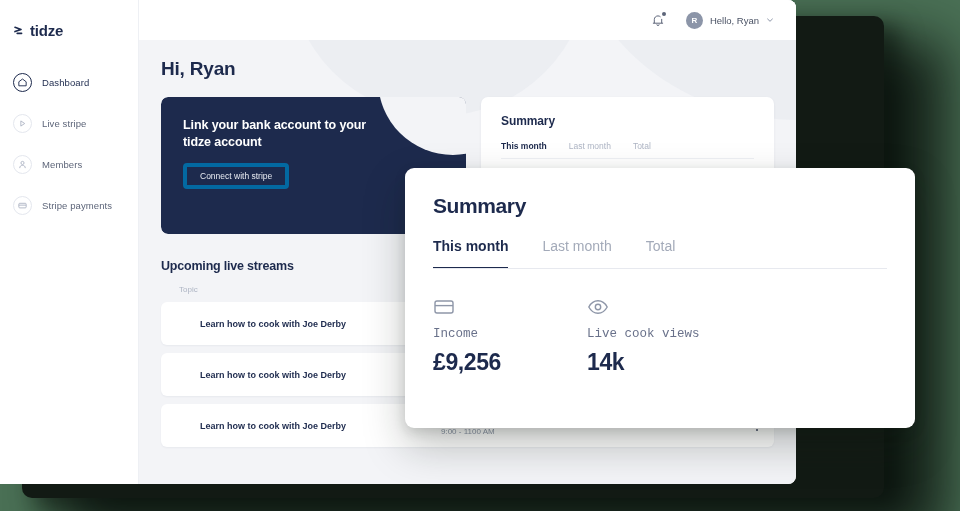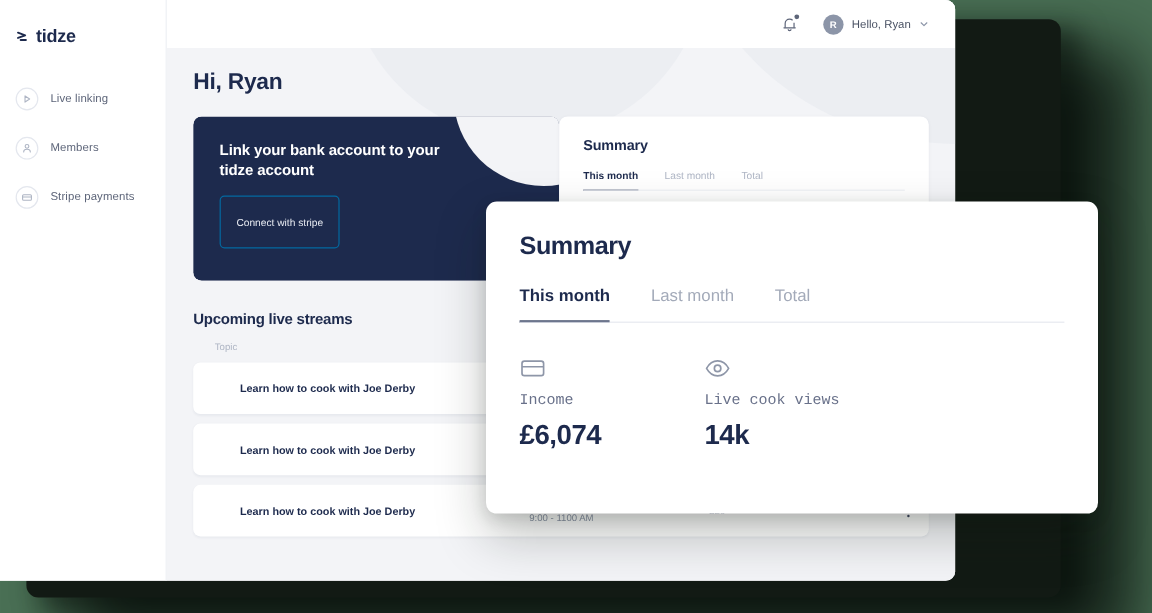--- a/index.html
+++ b/index.html
@@ -70,37 +70,37 @@
   .chev svg { display: block; }
 
   
   .bg-arc { position: absolute; border-radius: 50%; background: #eaecf1; opacity: 0.85; z-index: 0; }
   .arc-a { width: 300px; height: 300px; left: 150px; top: -184px; }
   .arc-b { width: 460px; height: 420px; left: 430px; top: -300px; }
 
   .content { position: relative; z-index: 1; padding: 18px 22px 0 22px; }
   .greeting { font-size: 19px; font-weight: 700; color: #1d2a4d; letter-spacing: -0.2px; margin-bottom: 17px; }
 
-  .cards-row { display: flex; }
+  .cards-row { display: flex; gap: 15px; }
 
   
   .promo-card {
     position: relative; width: 305px; height: 137px; border-radius: 7px;
     overflow: hidden; flex: 0 0 305px;
   }
   .promo-bg { position: absolute; inset: 0; background: #1d2a4d; border-radius: 7px; }
   .promo-notch {
     position: absolute; width: 150px; height: 150px; border-radius: 50%;
     background: #f3f4f7; right: -62px; top: -92px;
   }
   .promo-inner { position: relative; padding: 20px 22px 0 22px; }
   .promo-title { font-size: 12.5px; font-weight: 700; color: #ffffff; line-height: 1.35; letter-spacing: -0.1px; max-width: 190px; }
   .promo-desc { font-size: 8px; color: #9aa3b8; line-height: 1.75; margin-top: 9px; max-width: 172px; }
   .promo-btn {
-    display: inline-block; margin-top: 12px; padding: 16px 13px; border: 1px solid #0369a1;
+    display: inline-block; margin-top: 12px; padding: 4px 13px; border: 4px solid #0369a1;
     border-radius: 4px; color: #e8ebf2; font-size: 8.5px; background: transparent; cursor: pointer;
   }
 
   
   .summary-card {
     position: relative; flex: 1; height: 137px; background: #ffffff; border-radius: 7px;
     padding: 17px 20px 0 20px; box-shadow: 0 1px 3px rgba(29,42,77,0.06);
   }
   .summary-card-title { font-size: 12px; font-weight: 700; color: #1d2a4d; letter-spacing: -0.1px; }
   .summary-card-tabs { display: flex; gap: 22px; margin-top: 13px; position: relative; }
@@ -158,28 +158,36 @@
         <span class="logo-mark">
           <svg width="11" height="11" viewBox="0 0 11 11" fill="none">
             <path d="M1 2.2 L7 4.4 L1 6.6" stroke="#1d2a4d" stroke-width="1.6" stroke-linecap="round" stroke-linejoin="round"></path>
             <path d="M3.2 8.4 H7.6" stroke="#1d2a4d" stroke-width="1.6" stroke-linecap="round"></path>
           </svg>
         </span>
         <span class="logo-text">tidze</span>
       </div>
 
       <nav class="nav">
+        <div class="nav-item active">
+          <span class="nav-icon">
+            <svg width="11" height="11" viewBox="0 0 12 12" fill="none">
+              <path d="M2 5.2 L6 2.2 L10 5.2 V9.6 H2 Z" stroke="currentColor" stroke-width="1" stroke-linejoin="round"></path>
+            </svg>
+          </span>
+          <span class="nav-label">Dashboard</span>
+        </div>
 
         <div class="nav-item">
           <span class="nav-icon">
             <svg width="11" height="11" viewBox="0 0 12 12" fill="none">
               <path d="M4.2 3.2 L8.4 6 L4.2 8.8 Z" stroke="currentColor" stroke-width="1" stroke-linejoin="round"></path>
             </svg>
           </span>
-          <span class="nav-label">Live linking</span>
+          <span class="nav-label">Live stripe</span>
         </div>
 
 
         <div class="nav-item">
           <span class="nav-icon">
             <svg width="11" height="11" viewBox="0 0 12 12" fill="none">
               <circle cx="6" cy="4.3" r="1.7" stroke="currentColor" stroke-width="1"></circle>
               <path d="M3 9.5 C3 7.8 4.3 7 6 7 C7.7 7 9 7.8 9 9.5" stroke="currentColor" stroke-width="1" stroke-linecap="round"></path>
             </svg>
           </span>
@@ -299,21 +307,21 @@
 
     <div class="stats">
       <div class="stat">
         <div class="stat-icon">
           <svg width="22" height="22" viewBox="0 0 22 22" fill="none">
             <rect x="2" y="5" width="18" height="12" rx="2" stroke="currentColor" stroke-width="1.4"></rect>
             <path d="M2 9.6 H20" stroke="currentColor" stroke-width="1.4"></path>
           </svg>
         </div>
         <div class="stat-label">Income</div>
-        <div class="stat-value">£6,074</div>
+        <div class="stat-value">£9,256</div>
       </div>
 
 
       <div class="stat">
         <div class="stat-icon">
           <svg width="22" height="22" viewBox="0 0 22 22" fill="none">
             <path d="M1.8 11 C4.2 6.6 7.5 4.8 11 4.8 C14.5 4.8 17.8 6.6 20.2 11 C17.8 15.4 14.5 17.2 11 17.2 C7.5 17.2 4.2 15.4 1.8 11 Z" stroke="currentColor" stroke-width="1.4" stroke-linejoin="round"></path>
             <circle cx="11" cy="11" r="2.7" stroke="currentColor" stroke-width="1.4"></circle>
           </svg>
         </div>

